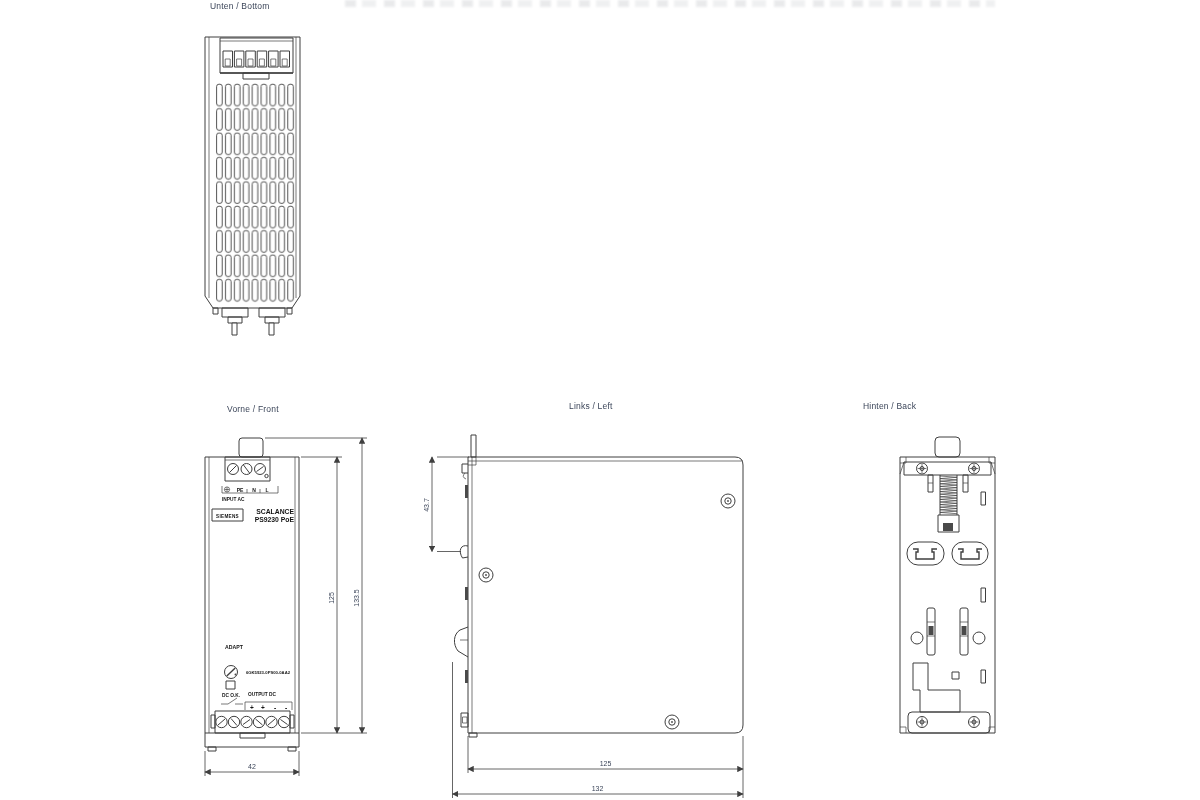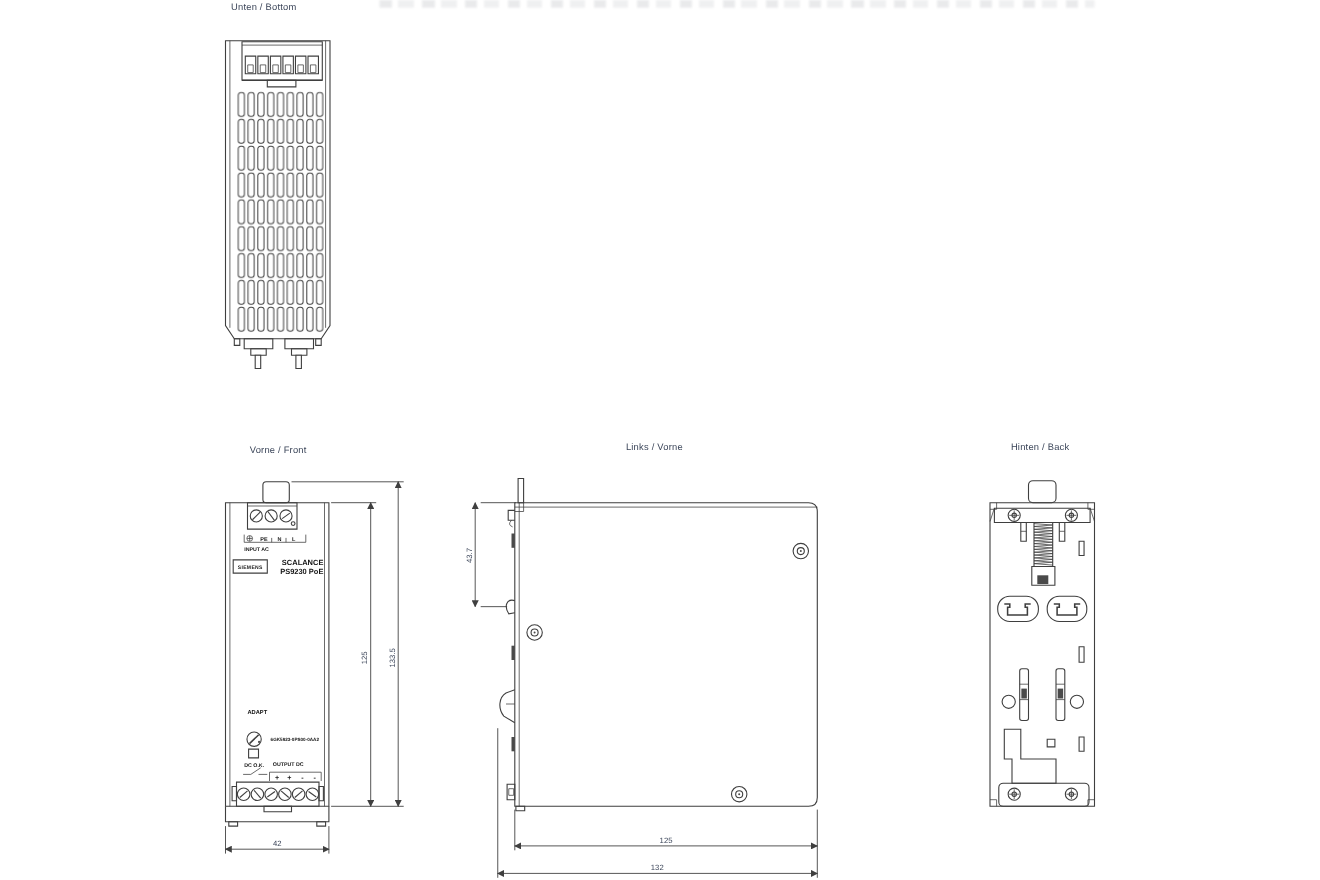--- a/index.html
+++ b/index.html
@@ -26,22 +26,22 @@
 </style>
 </head>
 <body>
 
 <div id="stage">
 
   <div class="remnant"></div>
 
   <div class="viewlabel" style="left:210px;top:1px">Unten / Bottom</div>
   <div class="viewlabel" style="left:227px;top:404px">Vorne / Front</div>
-  <div class="viewlabel" style="left:569px;top:401px">Links / Vorne</div>
-  <div class="viewlabel" style="left:919px;top:401px">Hinten / Back</div>
+  <div class="viewlabel" style="left:569px;top:401px">Links / Left</div>
+  <div class="viewlabel" style="left:863px;top:401px">Hinten / Back</div>
 
   <svg style="left:195px;top:25px" width="115" height="315" viewBox="0 0 115 315">
     <defs>
       <pattern id="vent" x="20" y="58" width="8.9" height="24.4" patternUnits="userSpaceOnUse">
         <rect x="1.6" y="1.2" width="5.6" height="21.6" rx="2.3" fill="#fff" stroke="#3f3f3f" stroke-width=".9"></rect>
       </pattern>
     </defs>
     <g>
       <path class="s" d="M10,12 H105 V271 L97,283 H18 L10,271 Z"></path>
       <path class="th" d="M14,12 V273 M101,12 V273"></path>

